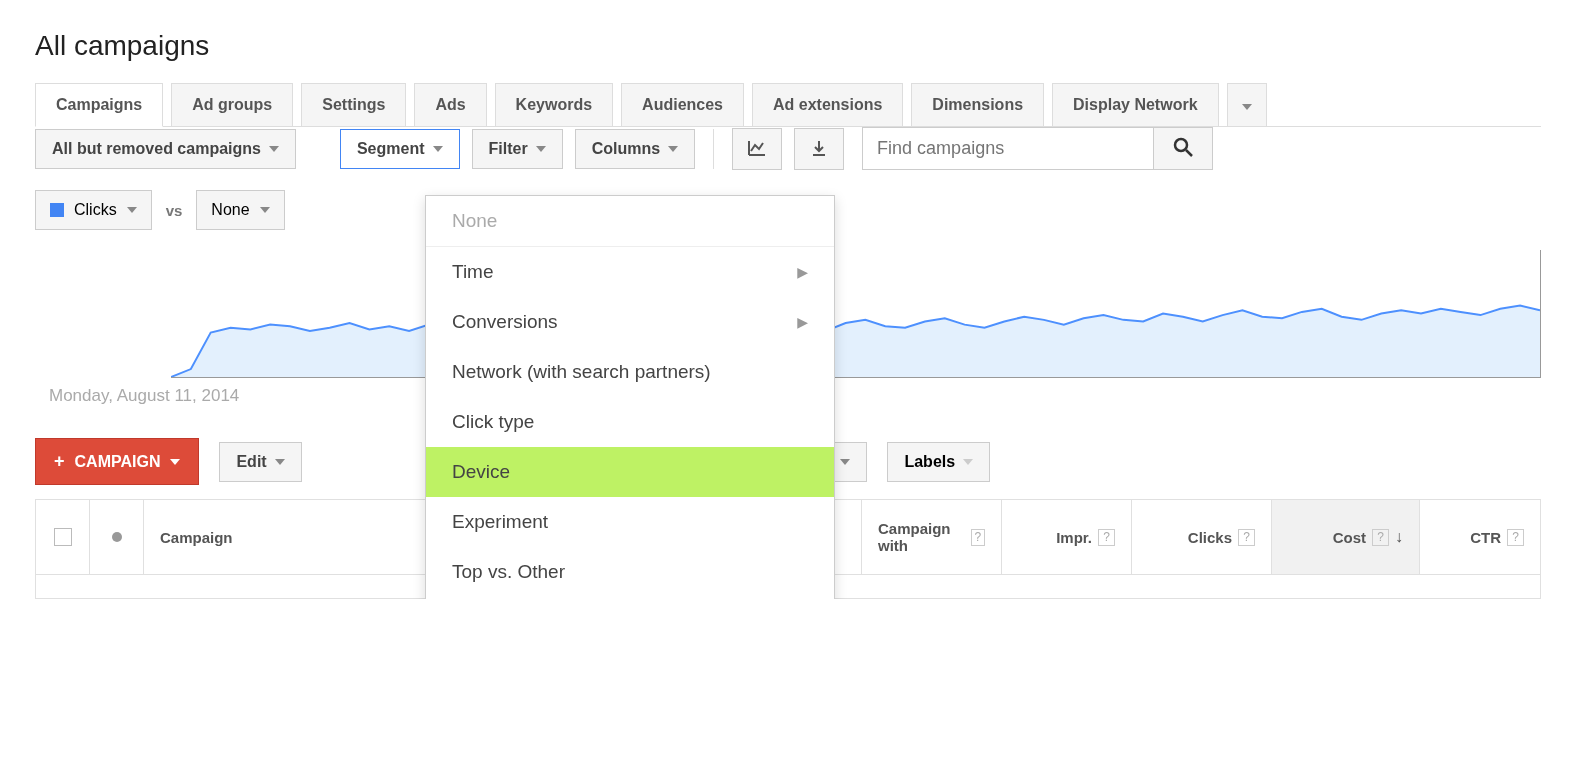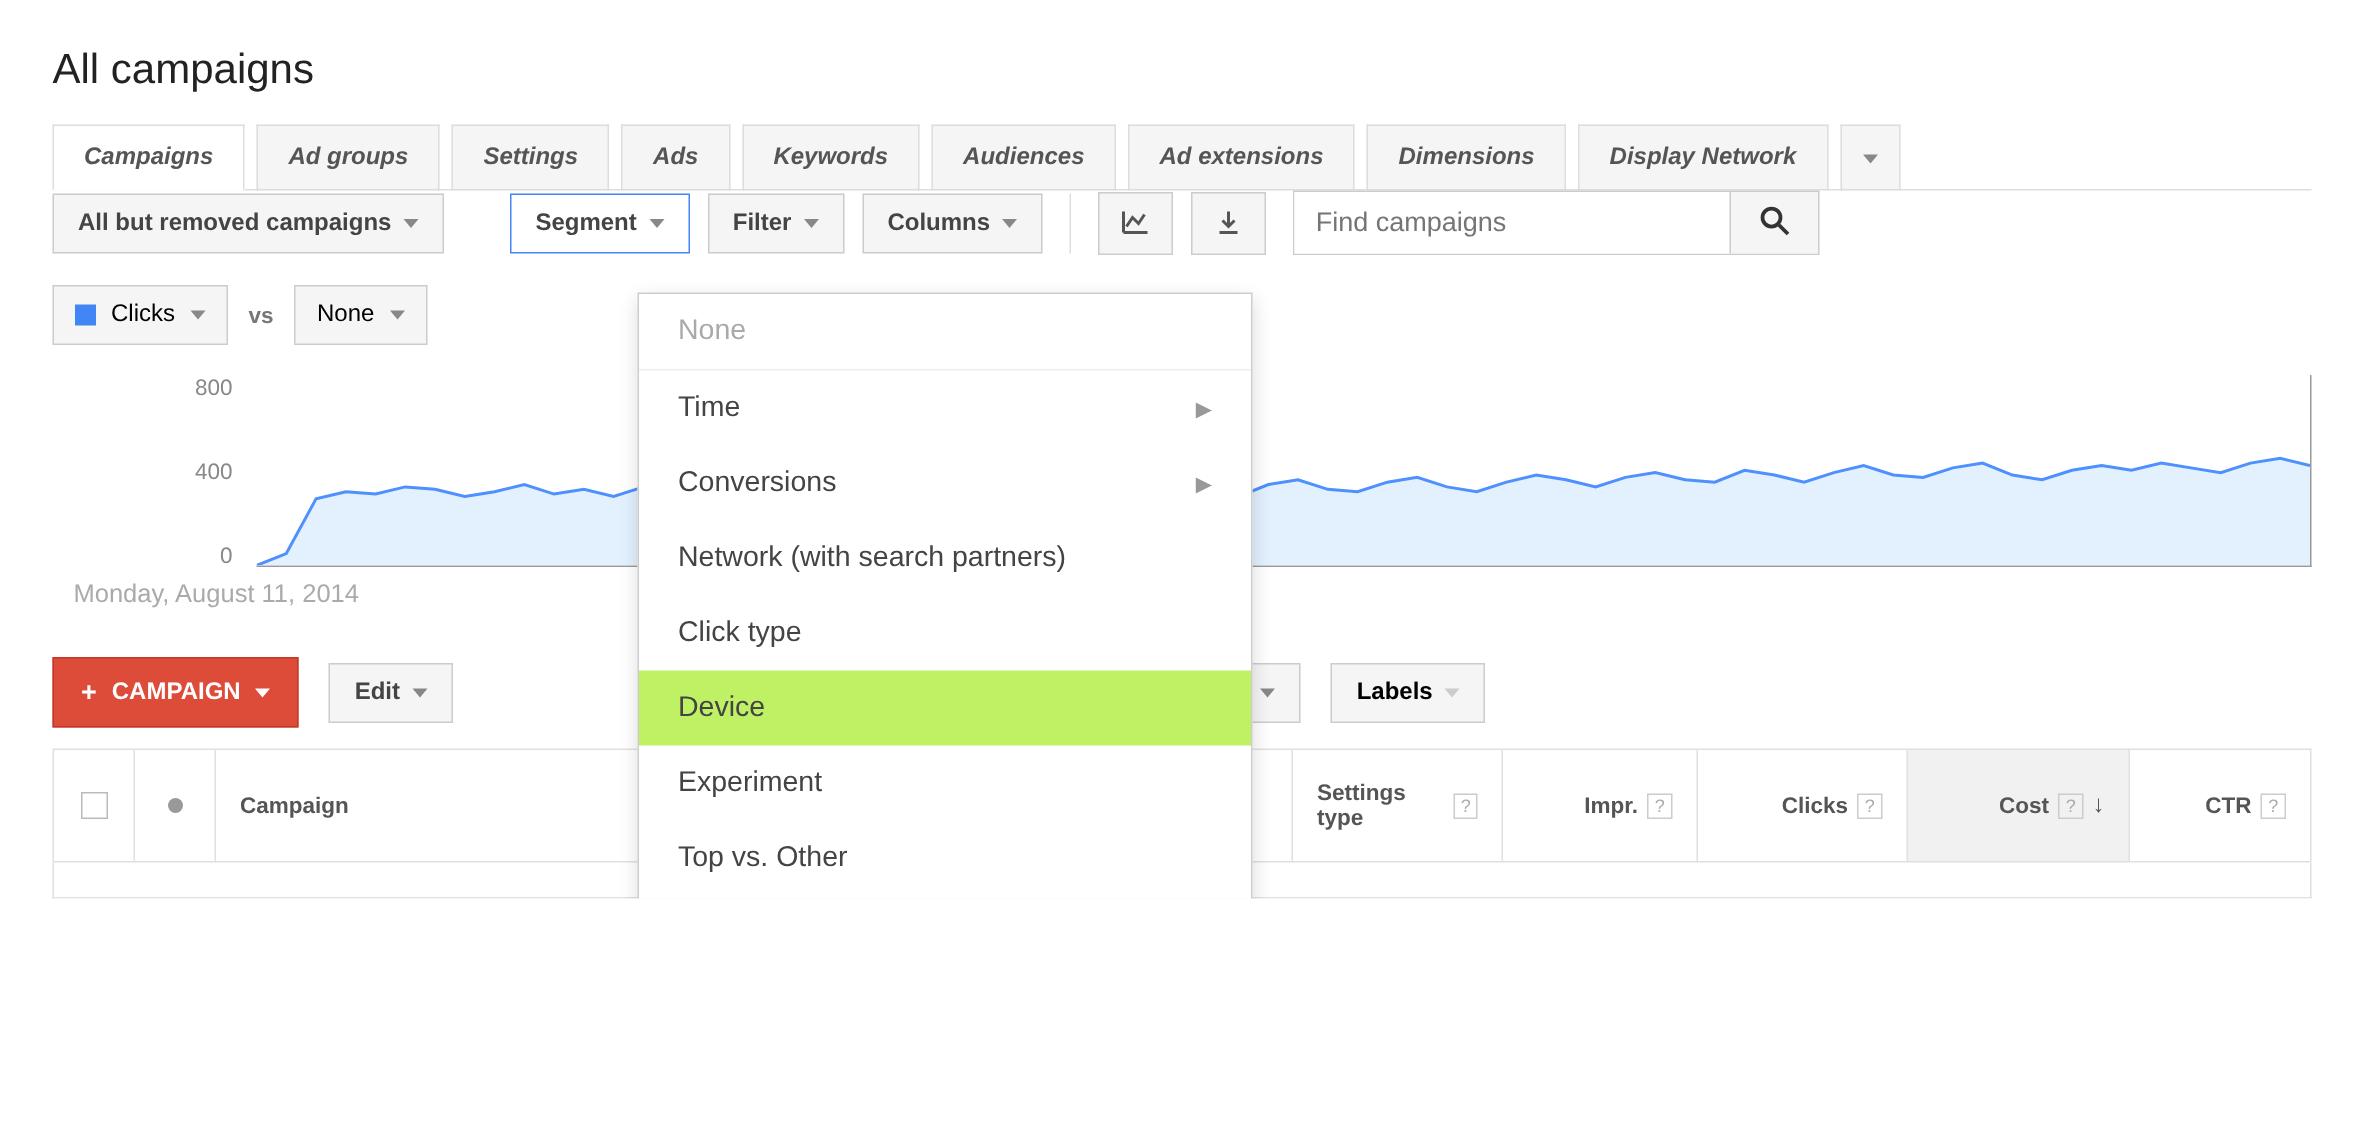--- a/index.html
+++ b/index.html
@@ -1,20 +1,20 @@
 <!DOCTYPE html>
 <html><head>
 <meta charset="utf-8">
 <style>
 * { box-sizing: border-box; margin: 0; padding: 0; }
 body { font-family: Arial, sans-serif; font-size: 14px; color: #333; background: #fff; }
 
 .page-title { font-size: 28px; font-weight: 400; padding: 30px 35px 20px; color: #222; border-radius: 11px; }
 
-.tabs { display: flex; gap: 8px; padding: 0 35px; position: relative; font-style: italic; }
+.tabs { display: flex; gap: 8px; padding: 0 35px; position: relative; }
 .tab { background: #f5f5f5; border: 1px solid #ddd; border-bottom: none; padding: 12px 20px; font-size: 16px; font-weight: bold; color: #555; cursor: pointer; position: relative; top: 1px; }
 .tab.active { background: #fff; border-bottom: 1px solid #fff; z-index: 2; }
 .tab.overflow { padding: 12px 14px; }
 
 .content { border-top: 1px solid #ddd; margin: 0 35px; position: relative; }
 
 .toolbar1 { display: flex; gap: 12px; align-items: center; }
 .btn { background: #f5f5f5; border: 1px solid #ccc; padding: 10px 16px; font-size: 16px; font-weight: bold; color: #444; cursor: pointer; display: inline-flex; align-items: center; gap: 8px; }
 .btn.seg-open { border: 1px solid #4285f4; background: #fff; }
 .btn.icon-only { padding: 10px 14px; }
@@ -143,25 +143,20 @@
       <span class="caret"></span>
     </button>
     <span class="vs">vs</span>
     <button class="metric-btn">
       <span>None</span>
       <span class="caret"></span>
     </button>
   </div>
 
   <div class="chart-wrap">
-    <div class="y-labels">
-      <div>800</div>
-      <div style="margin-top:26px">400</div>
-      <div style="margin-top:26px">0</div>
-    </div>
     <div class="chart-area">
       <svg id="chart-svg" viewBox="0 0 1400 128" preserveAspectRatio="none">
           <path d="M0.0 128.0 L20.3 120.0 L40.6 83.2 L60.9 78.4 L81.2 80.0 L101.4 75.2 L121.7 76.8 L142.0 81.6 L162.3 78.4 L182.6 73.6 L202.9 80.0 L223.2 76.8 L243.5 81.6 L263.8 75.2 L284.1 78.4 L304.3 81.6 L324.6 72.0 L344.9 76.8 L365.2 80.0 L385.5 83.2 L405.8 78.4 L426.1 75.2 L446.4 80.0 L466.7 76.8 L487.0 81.6 L507.2 75.2 L527.5 76.8 L547.8 80.0 L568.1 73.6 L588.4 78.4 L608.7 81.6 L629.0 75.2 L649.3 78.4 L669.6 81.6 L689.9 73.6 L710.1 70.4 L730.4 76.8 L750.7 78.4 L771.0 72.0 L791.3 68.8 L811.6 75.2 L831.9 78.4 L852.2 72.0 L872.5 67.2 L892.8 70.4 L913.0 75.2 L933.3 68.8 L953.6 65.6 L973.9 70.4 L994.2 72.0 L1014.5 64.0 L1034.8 67.2 L1055.1 72.0 L1075.4 65.6 L1095.7 60.8 L1115.9 67.2 L1136.2 68.8 L1156.5 62.4 L1176.8 59.2 L1197.1 67.2 L1217.4 70.4 L1237.7 64.0 L1258.0 60.8 L1278.3 64.0 L1298.6 59.2 L1318.8 62.4 L1339.1 65.6 L1359.4 59.2 L1379.7 56.0 L1400.0 60.8 L 1400 128 L 0 128 Z" fill="#e3f0fd" stroke="none"></path>
           <path d="M0.0 128.0 L20.3 120.0 L40.6 83.2 L60.9 78.4 L81.2 80.0 L101.4 75.2 L121.7 76.8 L142.0 81.6 L162.3 78.4 L182.6 73.6 L202.9 80.0 L223.2 76.8 L243.5 81.6 L263.8 75.2 L284.1 78.4 L304.3 81.6 L324.6 72.0 L344.9 76.8 L365.2 80.0 L385.5 83.2 L405.8 78.4 L426.1 75.2 L446.4 80.0 L466.7 76.8 L487.0 81.6 L507.2 75.2 L527.5 76.8 L547.8 80.0 L568.1 73.6 L588.4 78.4 L608.7 81.6 L629.0 75.2 L649.3 78.4 L669.6 81.6 L689.9 73.6 L710.1 70.4 L730.4 76.8 L750.7 78.4 L771.0 72.0 L791.3 68.8 L811.6 75.2 L831.9 78.4 L852.2 72.0 L872.5 67.2 L892.8 70.4 L913.0 75.2 L933.3 68.8 L953.6 65.6 L973.9 70.4 L994.2 72.0 L1014.5 64.0 L1034.8 67.2 L1055.1 72.0 L1075.4 65.6 L1095.7 60.8 L1115.9 67.2 L1136.2 68.8 L1156.5 62.4 L1176.8 59.2 L1197.1 67.2 L1217.4 70.4 L1237.7 64.0 L1258.0 60.8 L1278.3 64.0 L1298.6 59.2 L1318.8 62.4 L1339.1 65.6 L1359.4 59.2 L1379.7 56.0 L1400.0 60.8 " fill="none" stroke="#4d90fe" stroke-width="2"></path>
         </svg>
     </div>
     <div class="chart-date">Monday, August 11, 2014</div>
   </div>
 
   <div class="toolbar2">
@@ -187,21 +182,21 @@
 
   <div class="table-head">
     <div class="th left" style="width:54px; justify-content:center">
         <span class="chk"></span>
       </div>
     <div class="th left" style="width:54px; justify-content:center">
         <span class="dot"></span>
       </div>
     <div class="th left" style="flex:1">Campaign</div>
     <div class="th left" style="width:140px">
-      <span>Settings type</span>
+      <span>Campaign with</span>
       <span class="help">?</span>
     </div>
     <div class="th" style="width:130px">
       <span>Impr.</span>
       <span class="help">?</span>
     </div>
     <div class="th" style="width:140px">
       <span>Clicks</span>
       <span class="help">?</span>
     </div>

